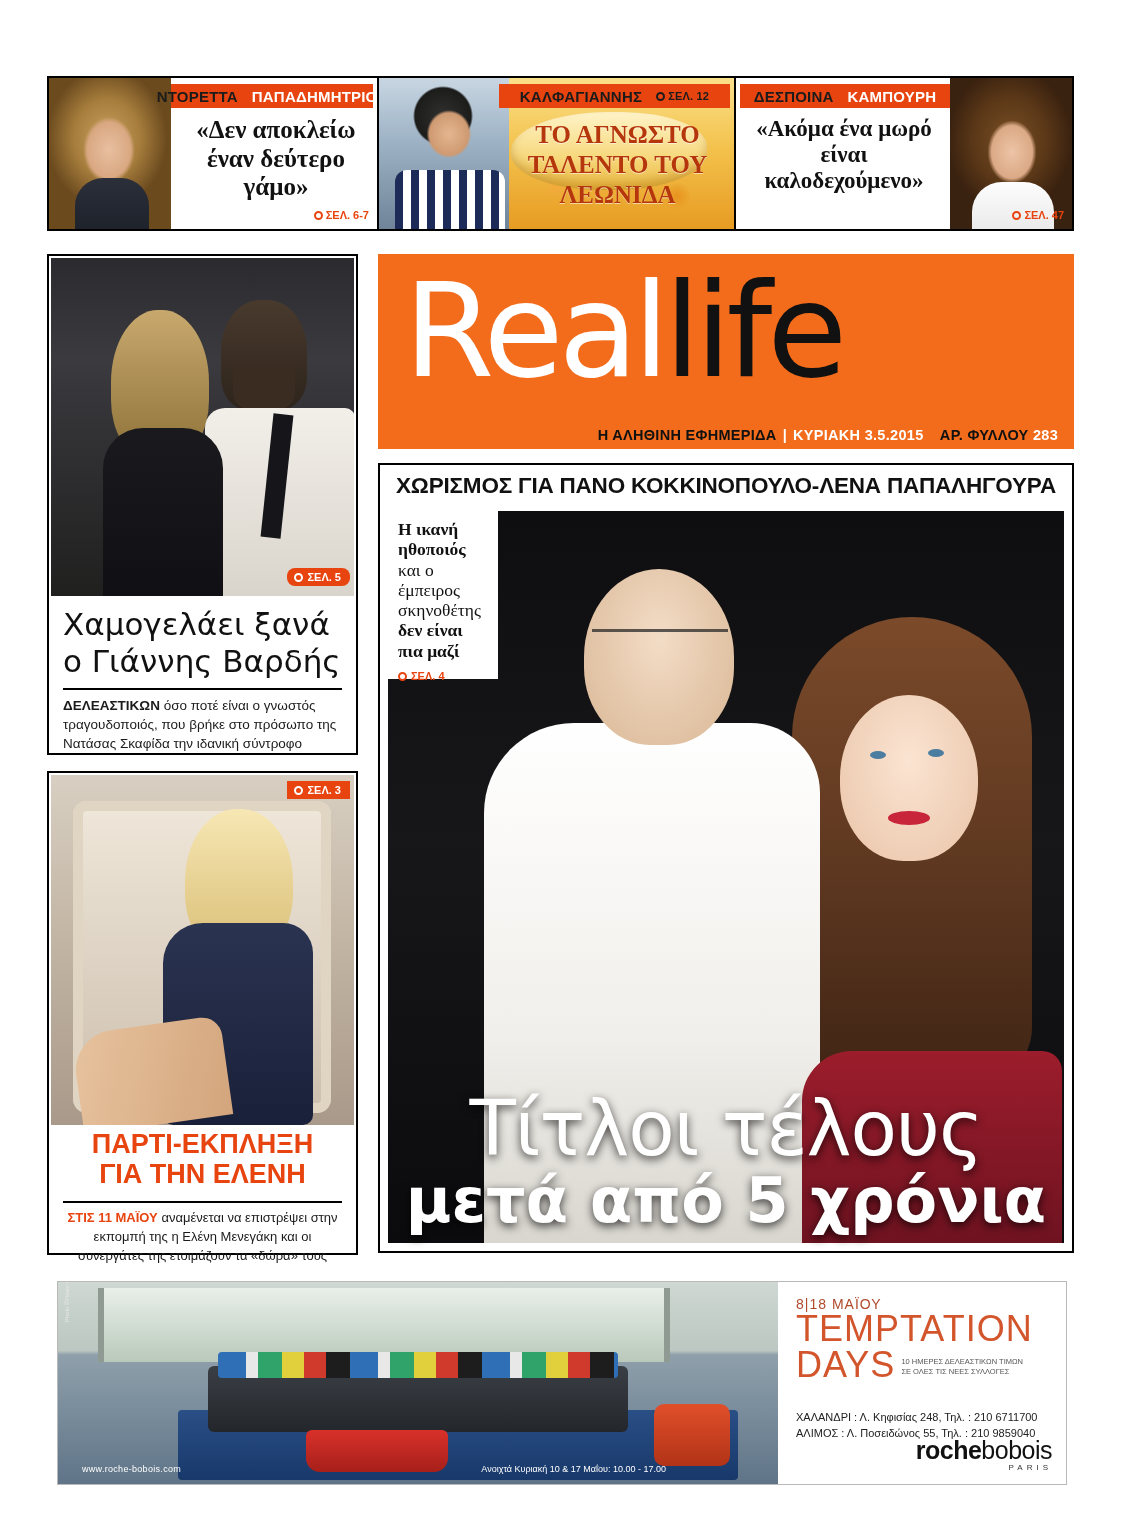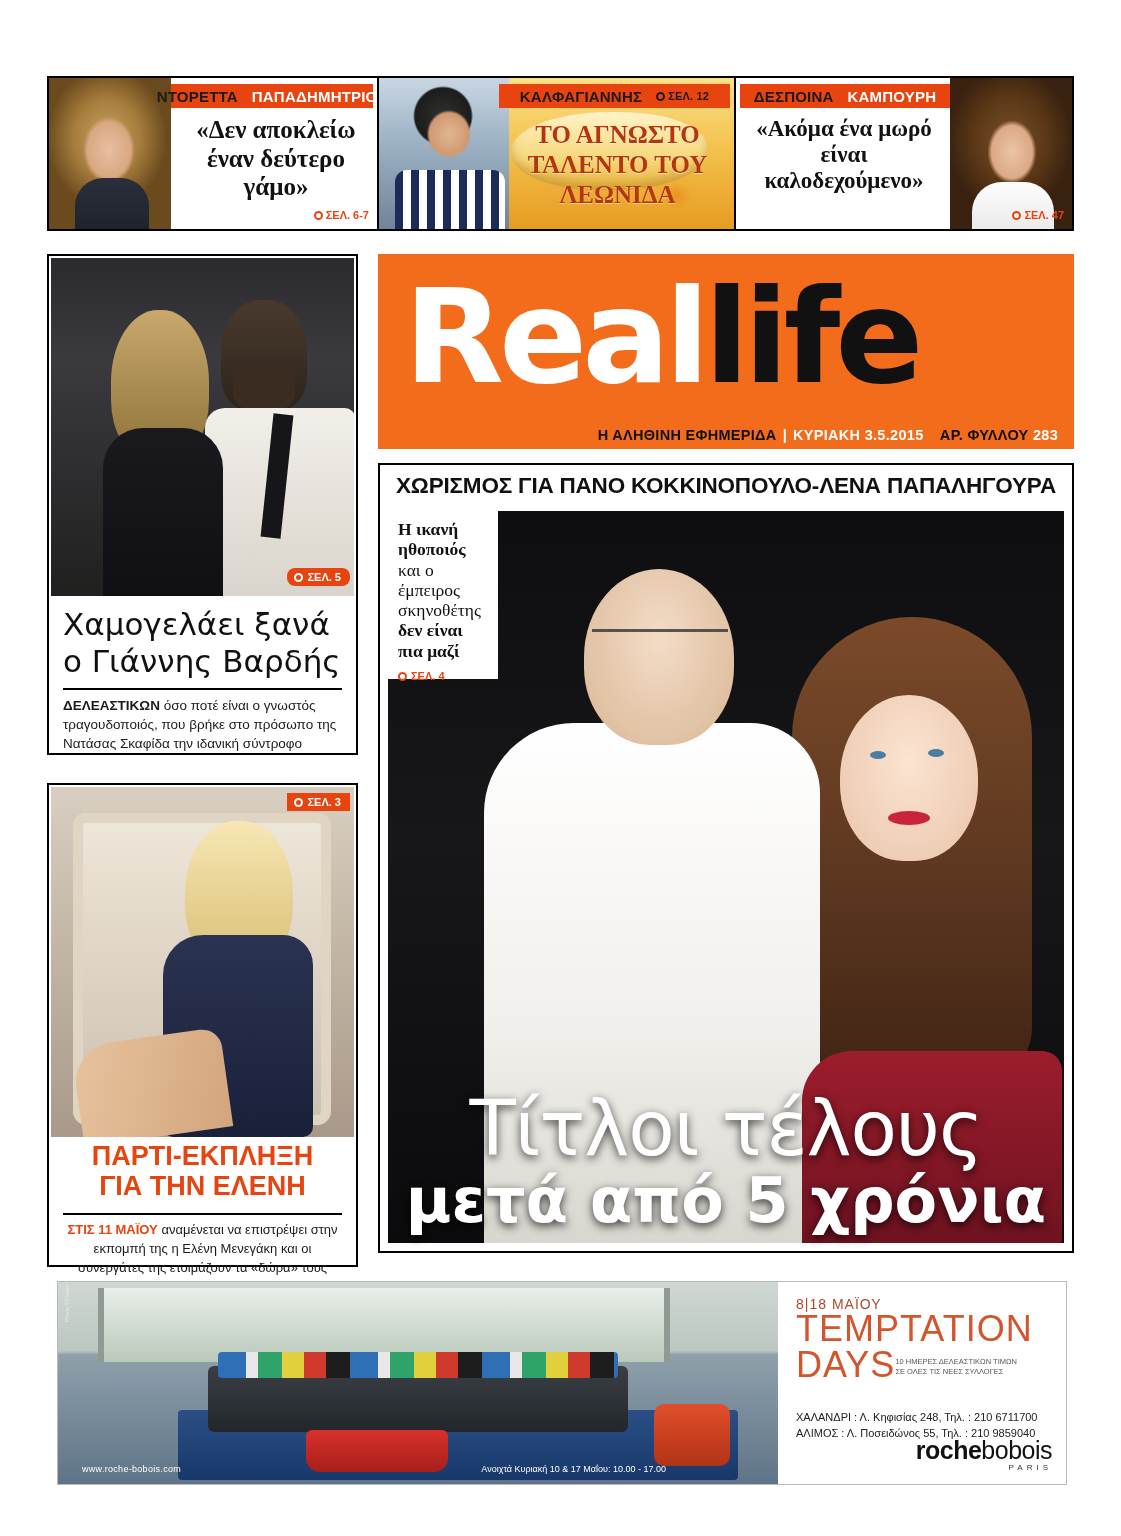--- a/index.html
+++ b/index.html
@@ -212,21 +212,21 @@
     top: 254px;
     width: 311px;
   }
   .card {
     border: 2px solid #000;
     box-sizing: border-box;
     background: #fff;
     position: relative;
   }
   .card.first { height: 501px; }
-  .card.second { margin-top: 28px; height: 484px; }
+  .card.second { margin-top: 16px; height: 484px; }
 
   .photo-couple {
     position: absolute;
     left: 2px; top: 2px; right: 2px;
     height: 338px;
     overflow: hidden;
     background:
       radial-gradient(ellipse 26px 34px at 96px 108px, #e9c3a4 0%, #d6a57f 65%, rgba(214,165,127,0) 75%),
       radial-gradient(ellipse 28px 36px at 204px 96px, #e5bb97 0%, #cf9b73 65%, rgba(207,155,115,0) 75%),
       linear-gradient(180deg, #2b2b2f 0%, #3a3a3f 30%, #20201f 100%);
@@ -401,23 +401,23 @@
     left: 378px;
     top: 254px;
     width: 696px;
     height: 195px;
     background: #f26c1b;
     overflow: hidden;
   }
   .logo {
     position: absolute;
     left: 26px;
-    top: 18px;
+    top: 12px;
     font-family: "DejaVu Sans", sans-serif;
-    font-weight: bold;
+    font-weight: normal;
     font-size: 130px;
     letter-spacing: -5px;
     line-height: 1;
   }
   .logo .w { color: #ffffff; }
   .logo .k { color: #111111; }
   .mast-footer {
     position: absolute;
     left: 0; right: 0;
     bottom: 6px;
@@ -680,21 +680,21 @@
   .ad-temp {
     color: #d3552c;
     font-size: 36px;
     line-height: .96;
     letter-spacing: 1px;
     font-family: "Liberation Sans", sans-serif;
   }
   .ad-days-row {
     display: flex;
     align-items: flex-end;
-    gap: 0;
+    gap: 6px;
   }
   .ad-days {
     color: #d3552c;
     font-size: 36px;
     line-height: 1;
     letter-spacing: 1px;
   }
   .ad-sub {
     color: #555;
     font-size: 7.5px;

